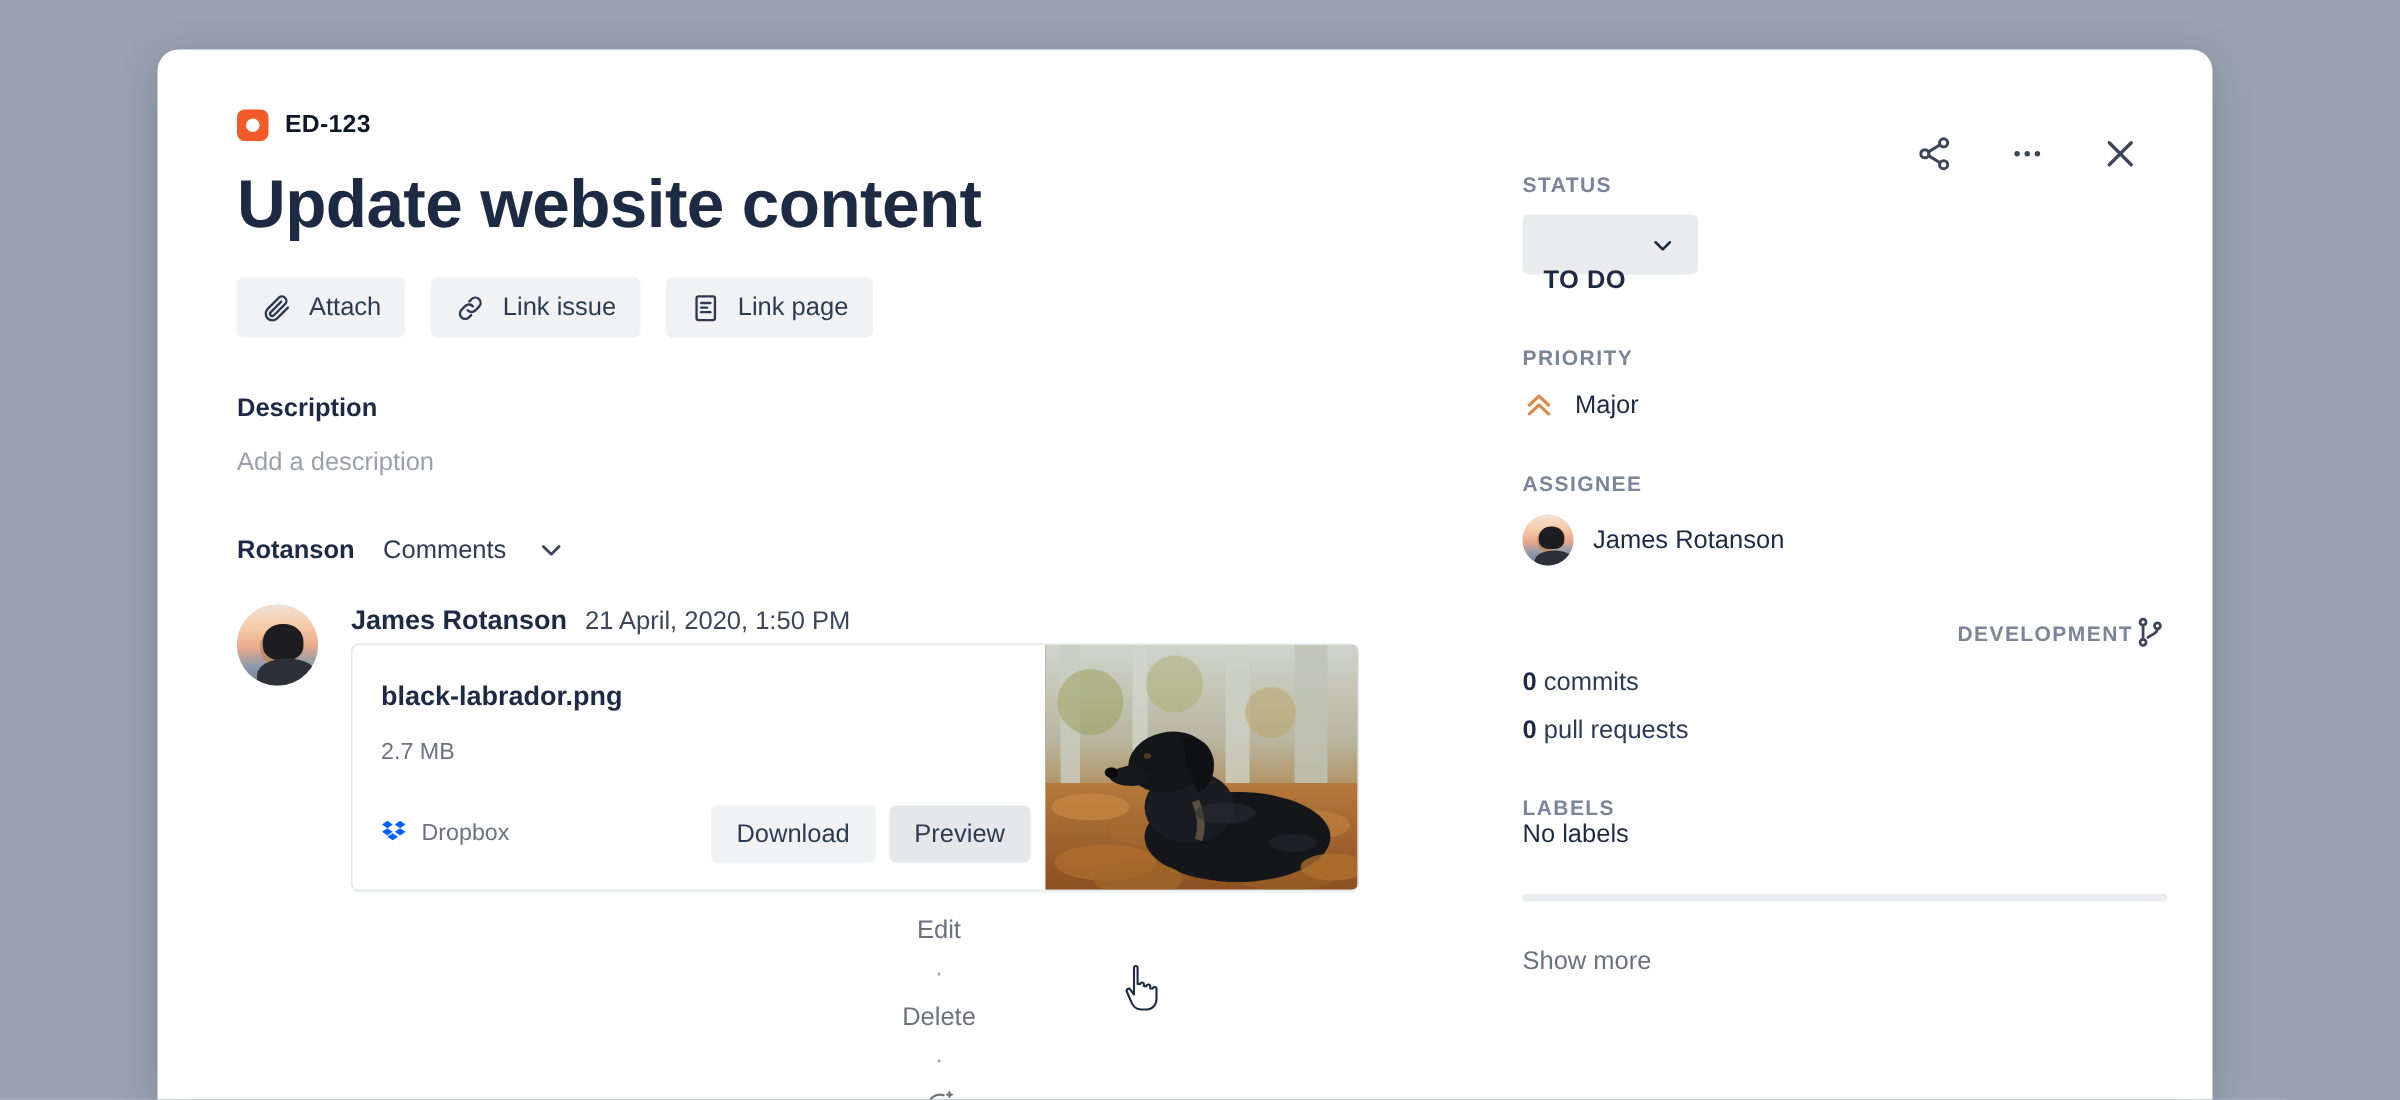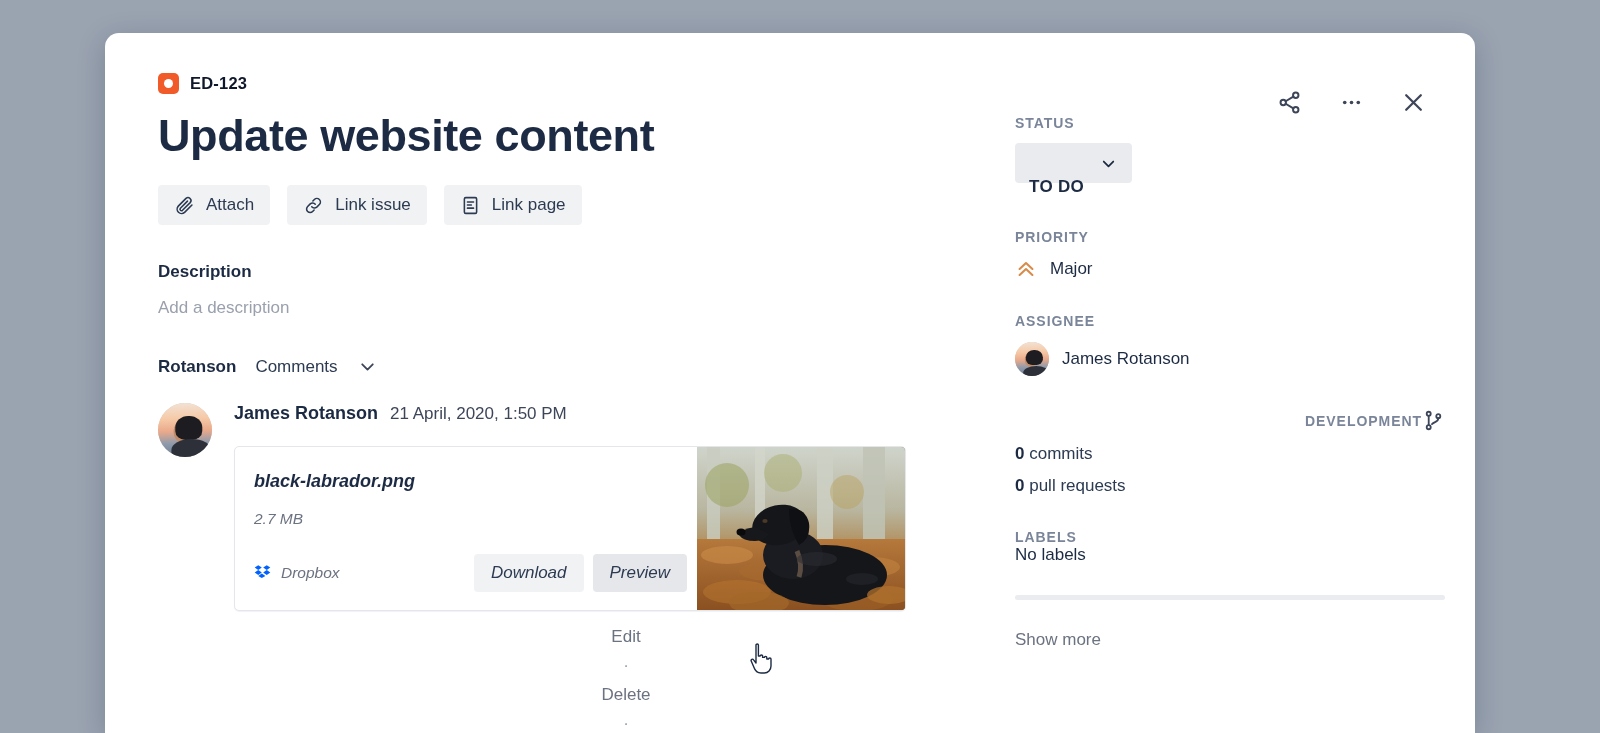--- a/index.html
+++ b/index.html
@@ -141,29 +141,27 @@
 
   .comment-body { flex: 1; }
   .comment-head {
     display: flex; align-items: baseline; gap: 12px;
     height: 26px;
   }
   .comment-author { font-size: 18px; font-weight: 700; color: #1c2b43; }
   .comment-time { font-size: 17px; color: #3d4659; }
 
   .attach-card {
-    margin-top: 17px;
     width: 672px; height: 165px;
     border: 1px solid #e4e6ea;
     border-radius: 5px;
     background: #fff;
     display: flex;
     overflow: hidden;
     box-shadow: 0 1px 1px rgba(9,30,66,0.06);
-    font-style: italic;
   }
   .attach-info {
     flex: 1; padding: 24px 0 0 19px; position: relative;
   }
   .attach-name {
     font-size: 18px; font-weight: 700; color: #1c2b43;
   }
   .attach-size {
     margin-top: 18px; font-size: 15.5px; color: #6b7280;
   }

